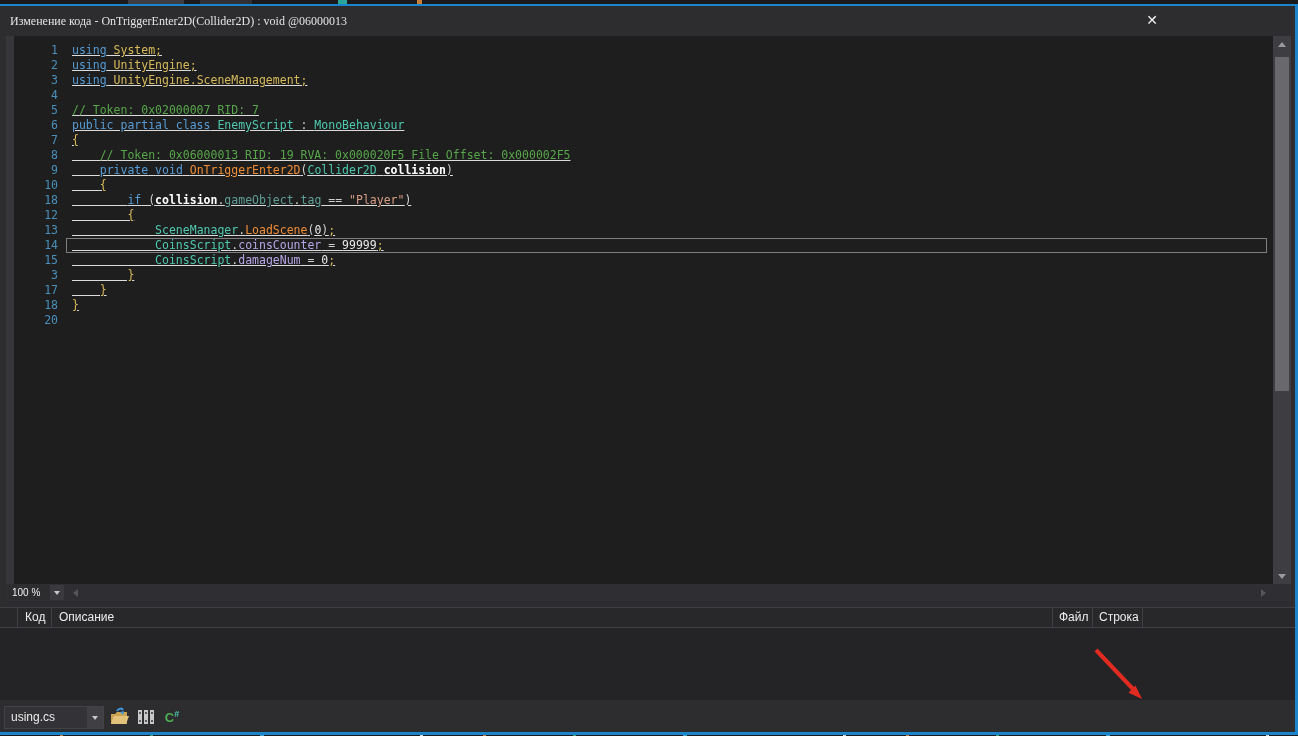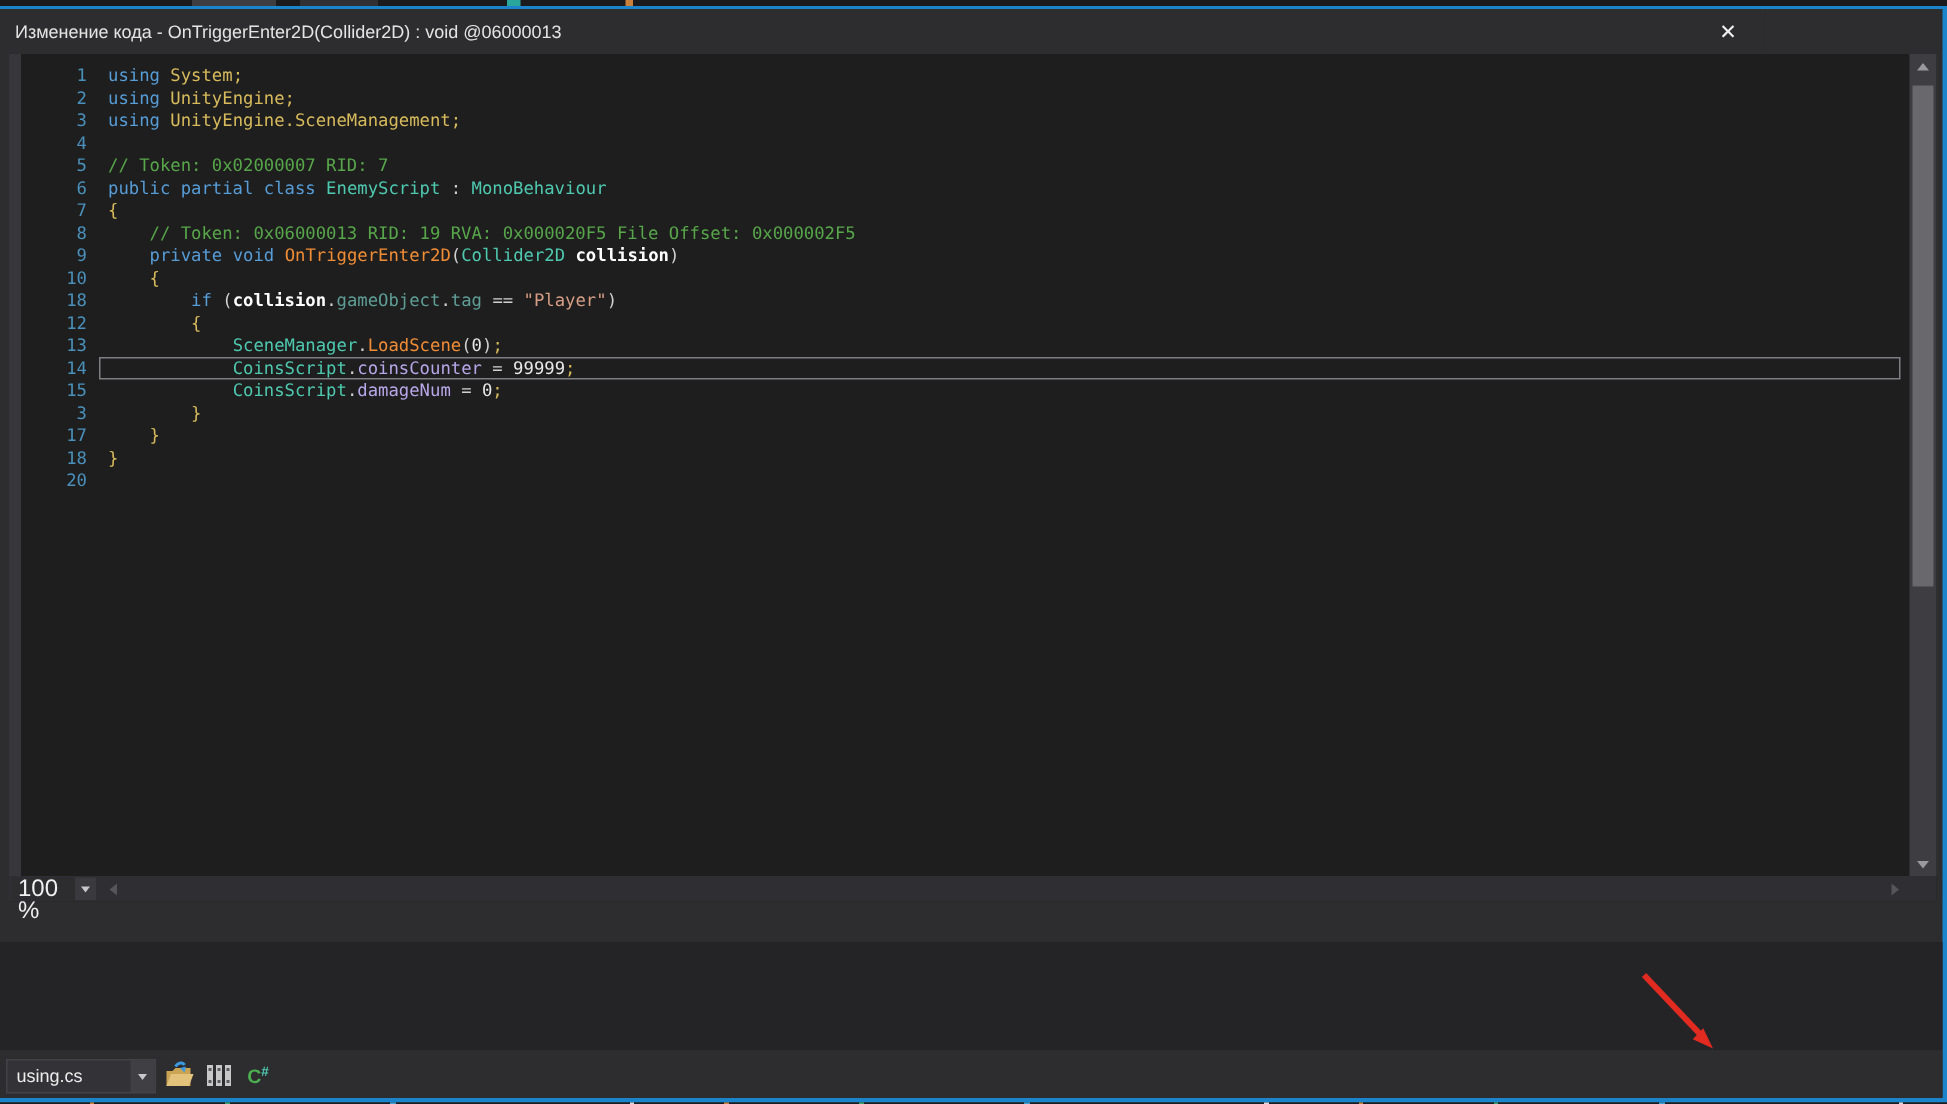--- a/index.html
+++ b/index.html
@@ -12,51 +12,51 @@
   .bg-strip .tab2{position:absolute;left:200px;top:0;width:52px;height:4px;background:#313135;}
   .bg-strip .dot-teal{position:absolute;left:338px;top:0;width:9px;height:4px;background:#2aa79c;}
   .bg-strip .dot-orange{position:absolute;left:417px;top:0;width:5px;height:4px;background:#c8803a;}
   .border-top{position:absolute;left:0;top:4px;width:1298px;height:2px;background:var(--accent,#1b84ca);}
   .border-right{position:absolute;right:0;top:4px;width:3px;height:730px;background:var(--accent,#1b84ca);}
   .border-bottom{position:absolute;left:0;top:732px;width:1298px;height:3px;background:var(--accent,#1b84ca);}
   .bottom-specks{position:absolute;left:0;top:735px;width:1298px;height:1px;background:
      repeating-linear-gradient(90deg,#1b1b1e 0 60px,#c8803a 60px 63px,#1b1b1e 63px 150px,#3da169 150px 153px,#1b1b1e 153px 260px,#3f9fce 260px 264px,#1b1b1e 264px 420px,#d8d8d8 420px 423px);}
 
   
-  .titlebar{position:absolute;left:0;top:6px;width:1177px;height:30px;background:#2d2d30;}
+  .titlebar{position:absolute;left:0;top:6px;width:1177px;height:30px;background:#2d2d30;font-family:Liberation Serif, serif;}
   .titlebar .title{position:absolute;left:10px;top:0;line-height:30px;font-size:12px;color:#e4e4e4;white-space:nowrap;}
   .close-btn{position:absolute;right:14px;top:5px;width:22px;height:20px;text-align:center;line-height:20px;
              font-size:14px;color:#f1f1f1;cursor:pointer;}
 
   
   .editor{position:absolute;left:6px;top:36px;width:1285px;height:565px;background:#1e1e1e;}
   .glyph-margin{position:absolute;left:0;top:0;width:8px;height:548px;background:#37373b;}
   .gutter{position:absolute;left:8px;top:7px;width:44px;text-align:right;
           font-family:"DejaVu Sans Mono",monospace;font-size:11.5px;line-height:15px;color:#4a90ba;}
   .code{position:absolute;left:60px;top:7px;right:24px;
         font-family:"DejaVu Sans Mono",monospace;font-size:11.5px;line-height:15px;white-space:pre;}
-  .code-line{height:15px;padding-left:6px;}
+  .code-line{height:15px;padding-left:6px;text-decoration:underline;}
   .code-line.hl{box-shadow:inset 0 0 0 1px #7e7e82;}
   .tk-k{color:var(--kw,#569cd6);} .tk-n{color:var(--gold,#d7ba5c);} .tk-c{color:var(--comment,#57a64a);}
   .tk-t{color:var(--type,#4ec9b0);} .tk-m{color:var(--method,#f08c36);} .tk-p{color:#ffffff;font-weight:bold;}
   .tk-i{color:var(--prop,#5f9e97);} .tk-s{color:var(--string,#d69d85);} .tk-u{color:#e8e8e8;} .tk-d{color:#cfcfcf;}
 
   
   .vscroll{position:absolute;right:0;top:0;width:18px;height:548px;background:#3e3e42;}
   .vscroll .arrow-box{position:absolute;left:0;width:18px;height:16px;display:flex;align-items:center;justify-content:center;}
   .vscroll .thumb{position:absolute;left:2px;top:21px;width:14px;height:334px;background:#69696d;}
   .tri-up{width:0;height:0;border-left:4px solid transparent;border-right:4px solid transparent;border-bottom:5px solid #9a9a9e;}
   .tri-down{width:0;height:0;border-left:4px solid transparent;border-right:4px solid transparent;border-top:5px solid #9a9a9e;}
   .tri-left{width:0;height:0;border-top:4px solid transparent;border-bottom:4px solid transparent;border-right:5px solid #55555a;}
   .tri-right{width:0;height:0;border-top:4px solid transparent;border-bottom:4px solid transparent;border-left:5px solid #55555a;}
 
   
   .hscroll-row{position:absolute;left:0;top:548px;width:1285px;height:17px;background:#2f2f33;}
   .zoom-combo{position:absolute;left:2px;top:1px;width:56px;height:15px;background:#2d2d30;display:flex;}
-  .zoom-combo .val{flex:1;font-size:16px;color:#f0f0f0;line-height:15px;padding-left:4px;}
+  .zoom-combo .val{flex:1;font-size:10px;color:#f0f0f0;line-height:15px;padding-left:4px;}
   .zoom-combo .dd{width:14px;background:#3a3a3e;display:flex;align-items:center;justify-content:center;}
   .dd-arrow{width:0;height:0;border-left:3px solid transparent;border-right:3px solid transparent;border-top:4px solid #c8c8cc;}
   .h-left{position:absolute;left:62px;top:1px;width:15px;height:15px;display:flex;align-items:center;justify-content:center;}
   .h-right{position:absolute;left:1250px;top:1px;width:15px;height:15px;display:flex;align-items:center;justify-content:center;}
 
   
   .grid-header{position:absolute;left:0;top:607px;width:1295px;height:21px;background:#28282b;
                border-top:1px solid #3f3f46;border-bottom:1px solid #3f3f46;display:flex;box-sizing:border-box;}
   .grid-header .cell{height:19px;line-height:19px;font-size:12px;color:#ececec;
                      border-right:1px solid #3f3f46;box-sizing:border-box;padding-left:7px;overflow:hidden;}
@@ -145,20 +145,28 @@
       </div>
       <div class="h-left">
           <div class="tri-left"></div>
         </div>
       <div class="h-right">
           <div class="tri-right"></div>
         </div>
     </div>
   </div>
 
+  <div class="grid-header">
+    <div class="cell c0"></div>
+    <div class="cell c1">Код</div>
+    <div class="cell c2">Описание</div>
+    <div class="cell c3">Файл</div>
+    <div class="cell c4">Строка</div>
+    <div class="cell cf"></div>
+  </div>
   <div class="list-area"></div>
 
   <div class="bottom-bar">
     <div class="file-combo">
       <span class="val">using.cs</span>
       <span class="dd">
           <span class="dd-arrow"></span>
         </span>
     </div>
 

